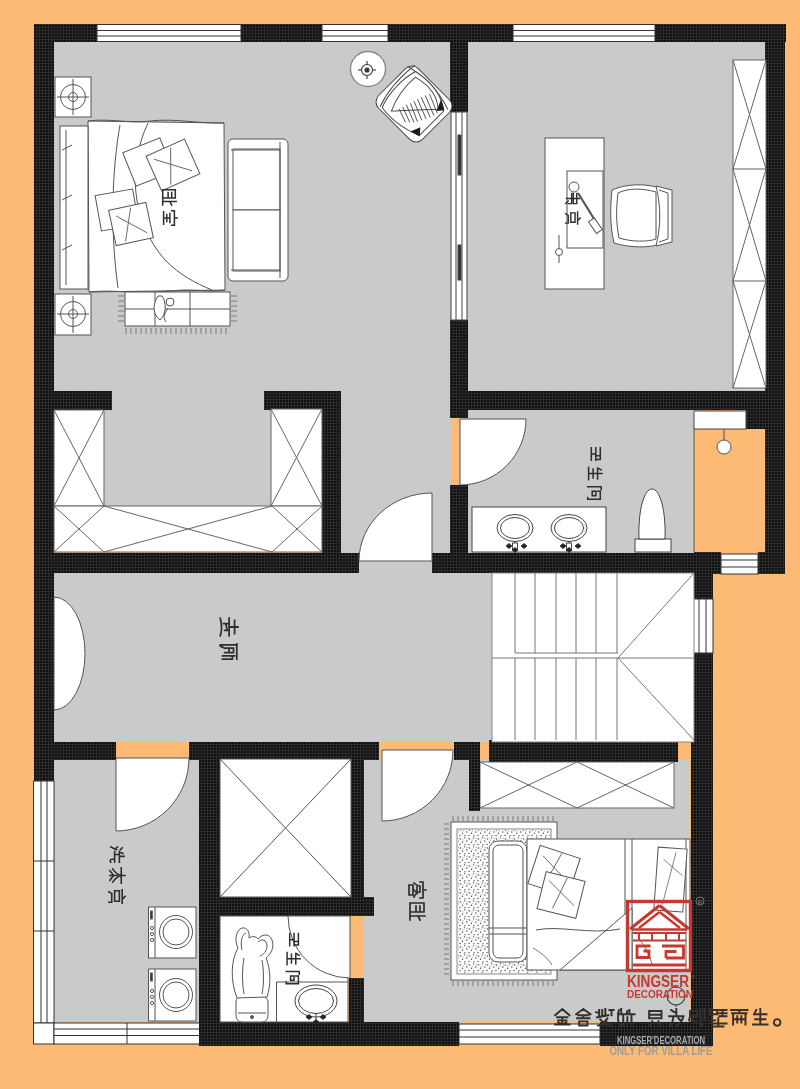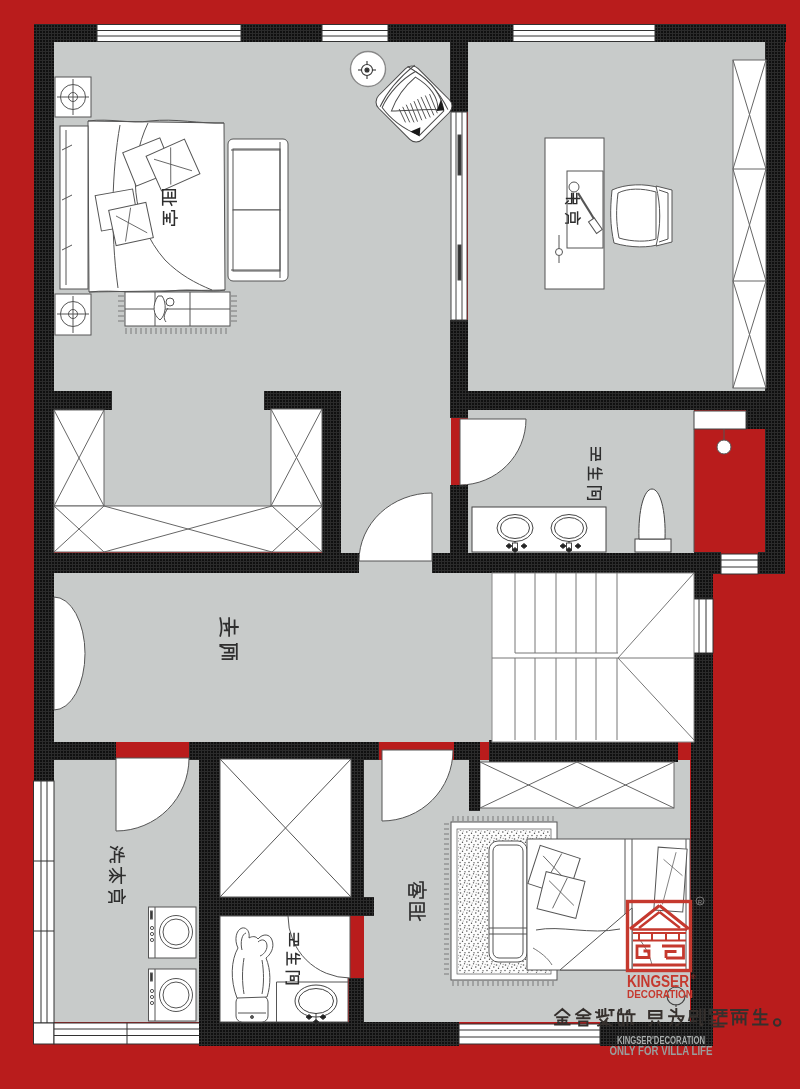--- a/index.html
+++ b/index.html
@@ -1,16 +1,16 @@
 <!DOCTYPE html>
 <html><head>
 <meta charset="utf-8">
 <style>
   html,body{margin:0;padding:0;background:#ffffff;}
-  #plan{position:relative;width:800px;height:1089px;background:#b91c1c;font-family:"Liberation Sans", sans-serif;}
+  #plan{position:relative;width:800px;height:1089px;background:#fdba74;font-family:"Liberation Sans", sans-serif;}
   svg{position:absolute;top:0;left:0;}
 </style>
 </head>
 <body>
 <div id="plan">
 <svg width="800" height="1089" viewBox="0 0 800 1089">
 <defs>
 <pattern id="wallpat" width="3" height="3" patternUnits="userSpaceOnUse">
   <rect width="3" height="3" fill="#101010"></rect>
   <rect width="3" height="1" fill="#2b2b2b"></rect>

